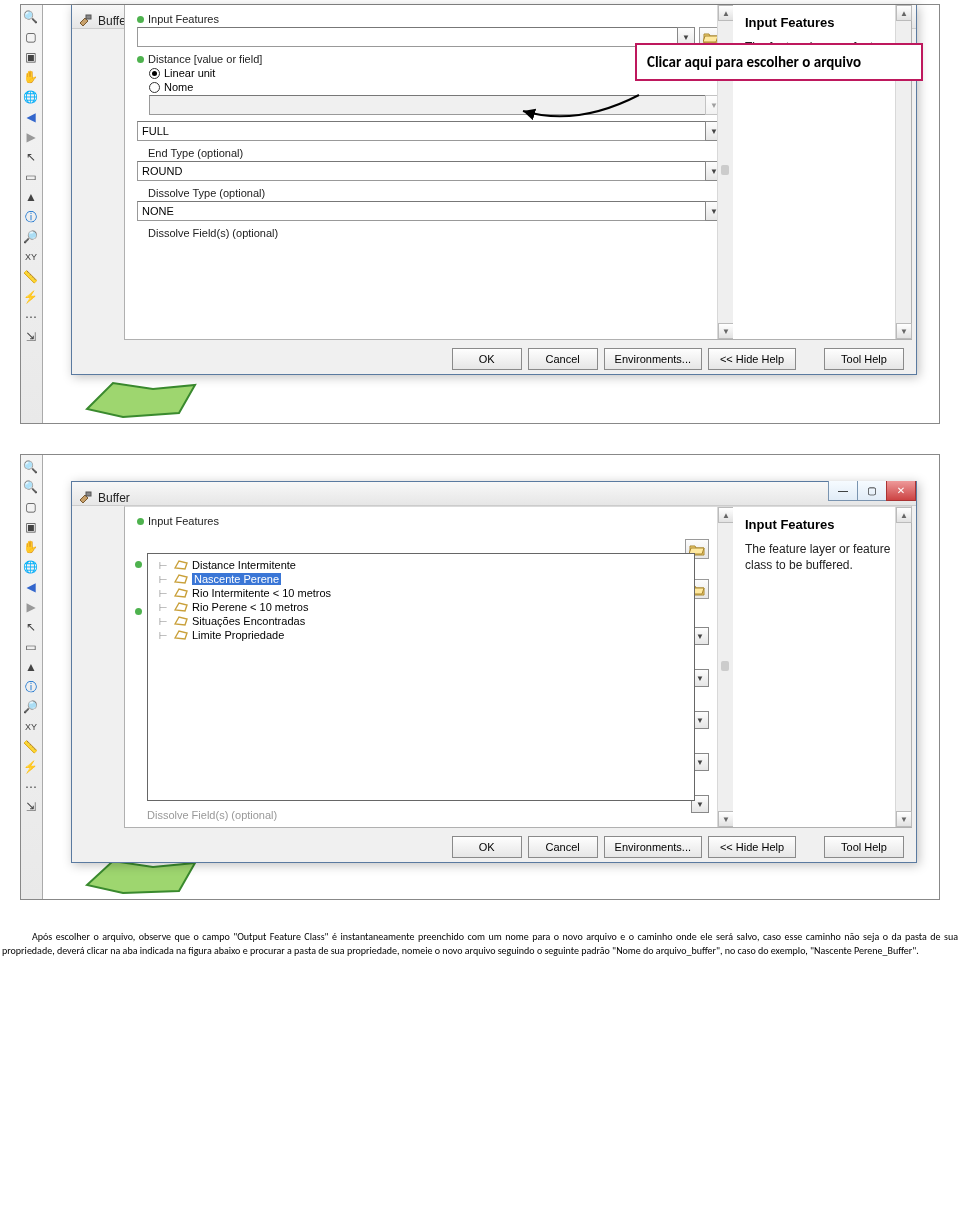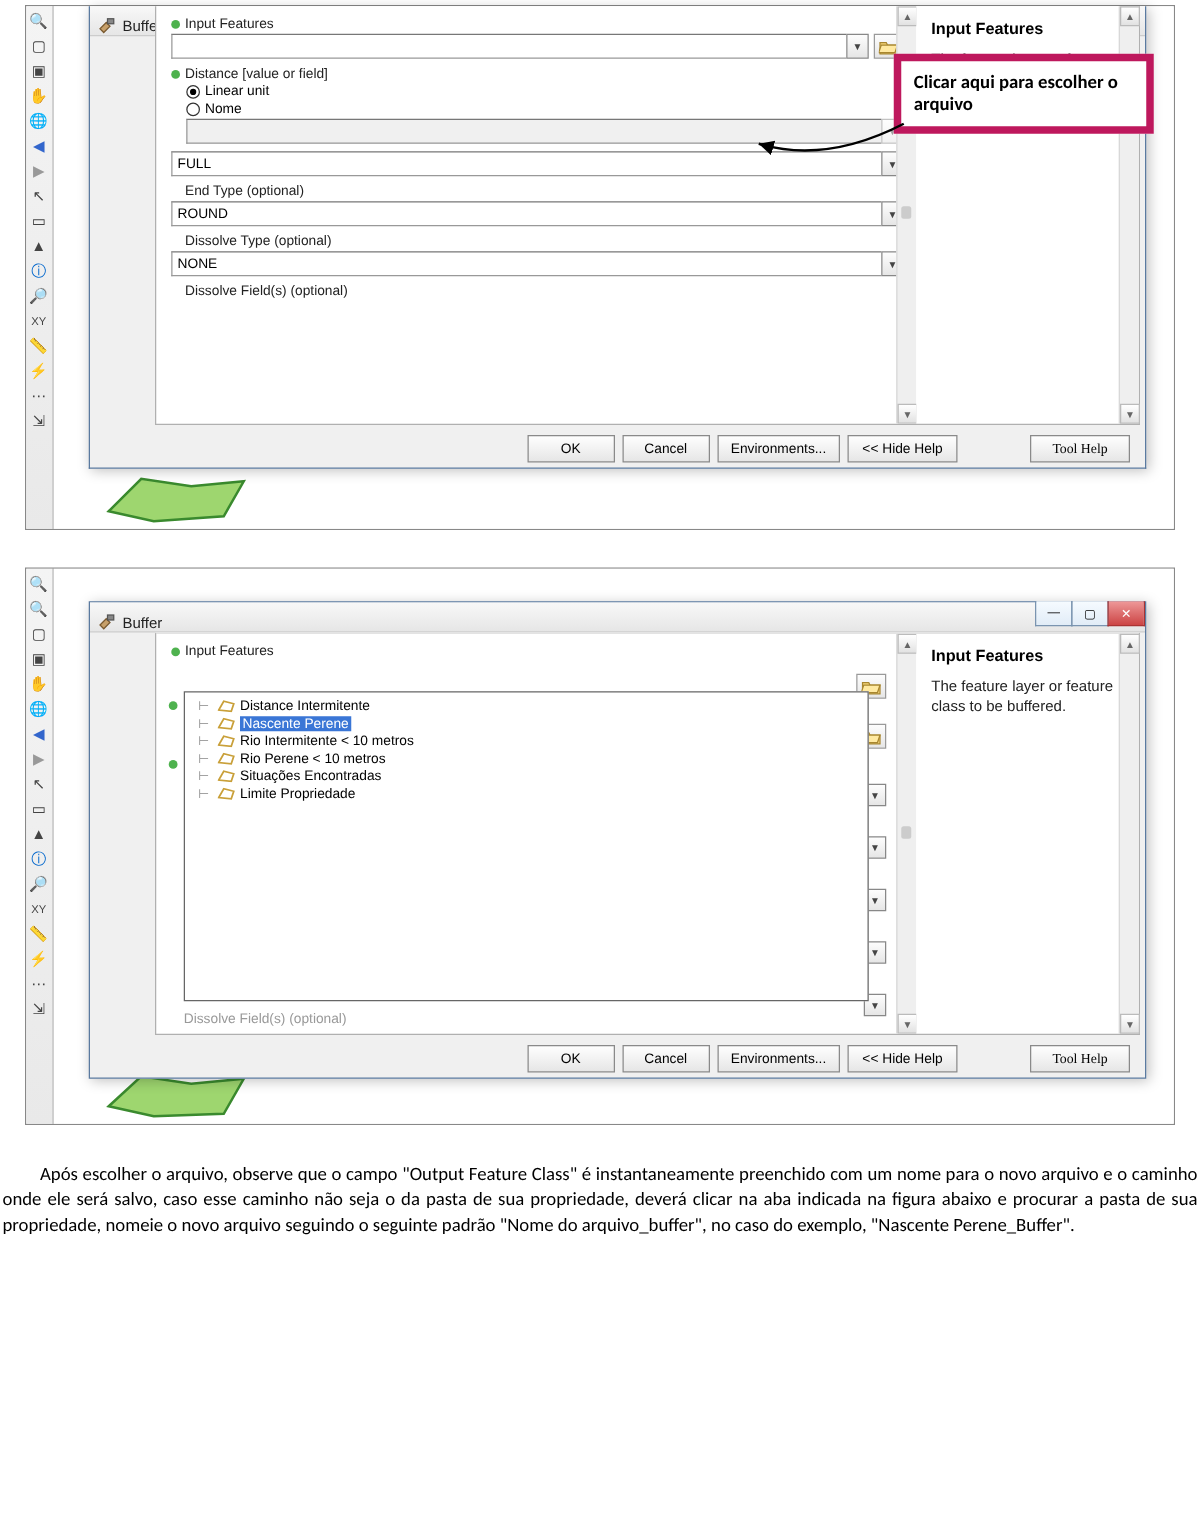--- a/index.html
+++ b/index.html
@@ -48,38 +48,38 @@
 .radio-dot { width: 11px; height: 11px; border: 1px solid #333; border-radius: 50%; display: flex; align-items: center; justify-content: center; }
 .radio-dot .inner { width: 5px; height: 5px; border-radius: 50%; background: #000; }
 .distance-row { display: flex; gap: 10px; margin-left: 12px; margin-bottom: 6px; }
 .distance-row .text-input { flex: 0 0 390px; }
 .distance-row .combo { flex: 0 0 150px; }
 
 .btn-bar { position: absolute; left: 4px; right: 4px; bottom: 4px; height: 28px; display: flex; align-items: flex-end; padding: 0 8px; background: #f0f0f0; }
 .btn-bar .spacer { flex: 1; }
 .btn { height: 22px; min-width: 70px; padding: 0 10px; margin-left: 6px; border: 1px solid #8a8a8a; background: linear-gradient(#fefefe,#e6e6e6); font-size: 11px; display: flex; align-items: center; justify-content: center; }
 .btn.hidehelp { min-width: 88px; }
-.btn.toolhelp { min-width: 80px; margin-left: 58px; font-family: Liberation Serif, serif; }
+.btn.toolhelp { min-width: 80px; margin-left: 28px; }
 
 
 .dropdown-list { position: absolute; left: 22px; top: 46px; width: 548px; height: 248px; background: #fff; border: 1px solid #666; padding: 4px 6px; }
 .dd-item { display: flex; align-items: center; gap: 4px; padding: 1px 2px; font-size: 11px; }
 .dd-item .tree-tick { color: #888; font-size: 10px; width: 14px; text-align: center; }
 .dd-item.selected span.txt { background: #3a76d6; color: #fff; padding: 0 2px; }
 .poly-icon { width: 14px; height: 10px; }
 
 .enabled-input-bg { background: #fff; }
 .disabled-input-bg { background: #f0f0f0; }
 
 
-.callout { position: absolute; right: 16px; top: 38px; background: #fff; border: 6px solid #be185d; padding: 8px 10px; width: 208px; font-size: 15px; font-weight: bold; font-family: "Calibri", Arial, sans-serif; z-index: 50; }
+.callout { position: absolute; right: 16px; top: 38px; background: #fff; border: 2px solid #be185d; padding: 8px 10px; width: 288px; font-size: 15px; font-weight: bold; font-family: "Calibri", Arial, sans-serif; z-index: 50; }
 .callout-arrow { position: absolute; left: -120px; top: 42px; }
 
 
-.para { margin: 10px 2px 10px 2px; font-family: "Calibri", Arial, sans-serif; font-size: 15px; line-height: 1.35; text-align: justify; }
+.para { margin: 10px 2px 10px 2px; font-family: "Calibri", Arial, sans-serif; font-size: 10px; line-height: 1.35; text-align: justify; }
 
 svg { display: block; }
 </style>
 </head>
 <body>
 
 <div class="screenshot-frame" style="height:420px;">
   <div class="toolbar-strip">
     <span class="tool-icon">🔍</span>
     <span class="tool-icon">▢</span>

